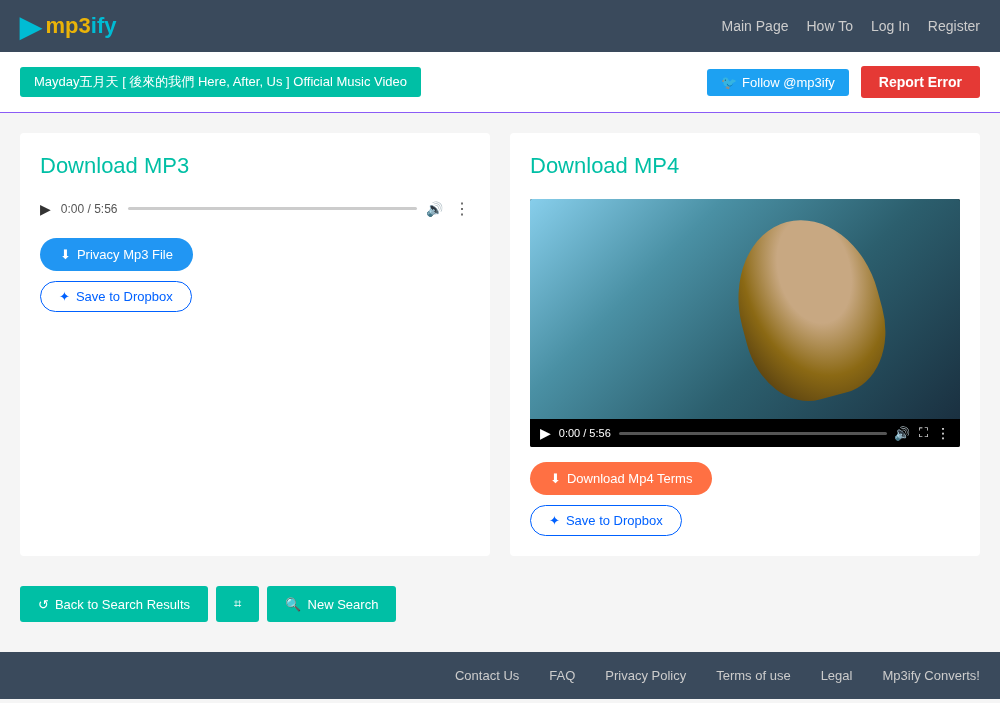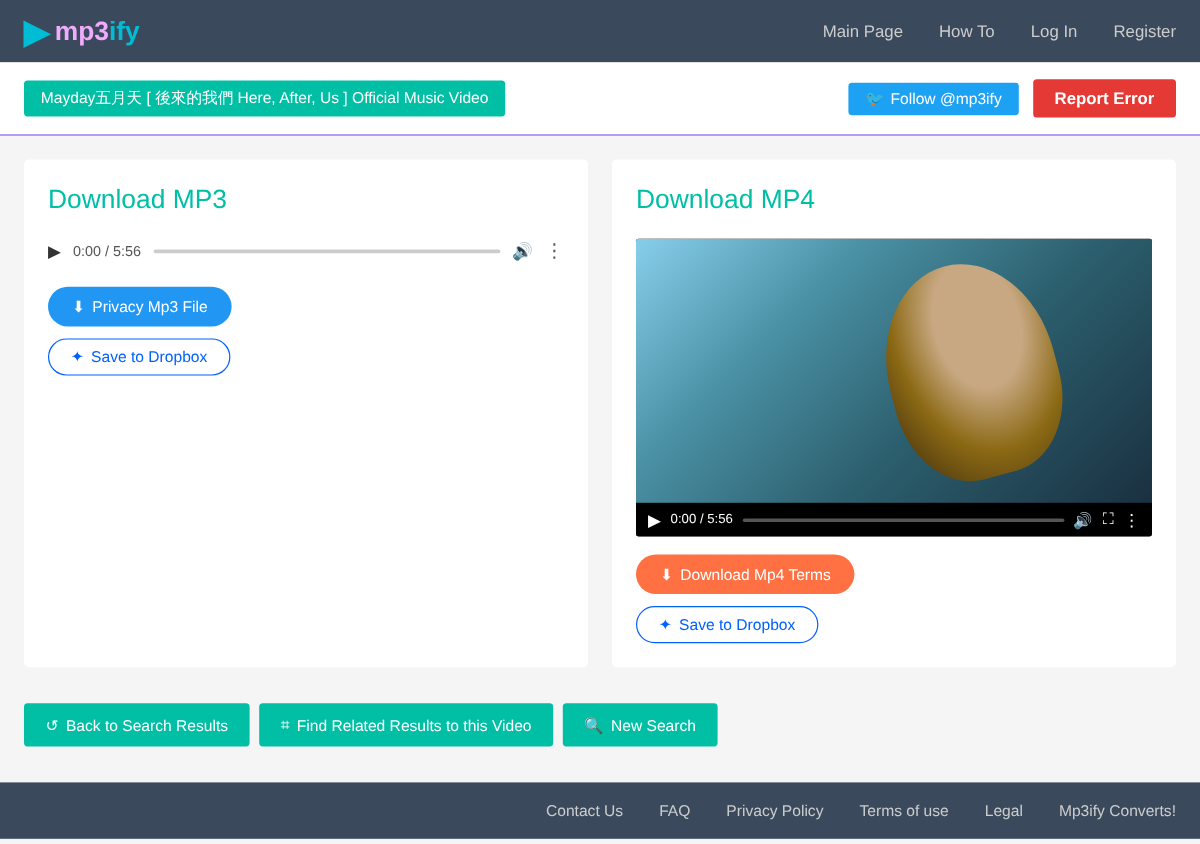--- a/index.html
+++ b/index.html
@@ -19,25 +19,25 @@
       align-items: center;
       color: #fff;
       font-size: 22px;
       font-weight: bold;
     }
     .logo-arrow {
       color: #00bcd4;
       font-size: 28px;
       margin-right: 4px;
     }
-    .logo-mp3 { color: #f0abfc; }
+    .logo-mp3 { color: #eab308; }
     .logo-ify { color: #00bcd4; }
     .nav {
       display: flex;
-      gap: 30px;
+      gap: 18px;
     }
     .nav a {
       color: #ccc;
       text-decoration: none;
       font-size: 14px;
     }
 
     
     .search-area {
       background: #fff;
@@ -376,21 +376,20 @@
 
 </div>
 
 <div class="action-row">
   <button class="btn-back">
     <span>↺</span>
     <span>Back to Search Results</span>
   </button>
   <button class="btn-related">
     <span>⌗</span>
-    <span>Find Related Results to this Video</span>
   </button>
   <button class="btn-new-search">
     <span>🔍</span>
     <span>New Search</span>
   </button>
 </div>
 
 <div class="footer">
   <div class="footer-links">
     <a href="#">Contact Us</a>

